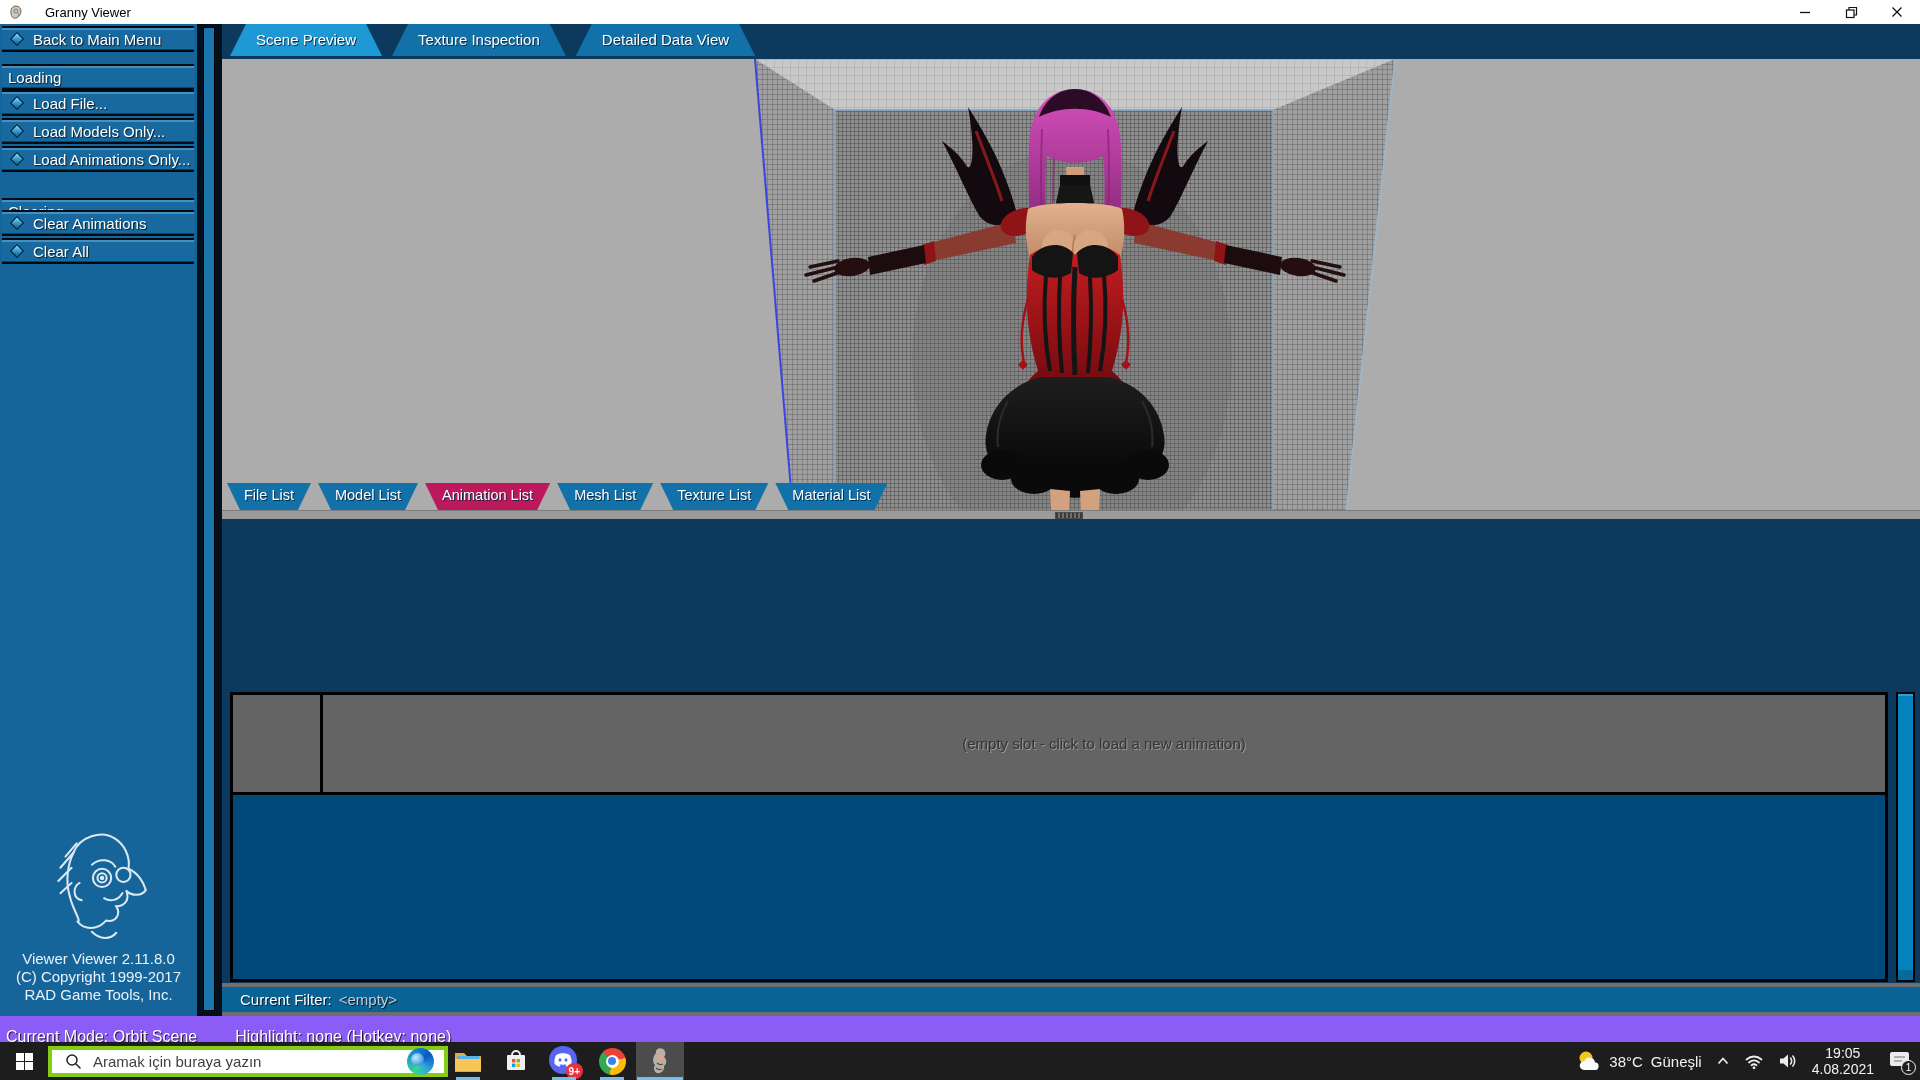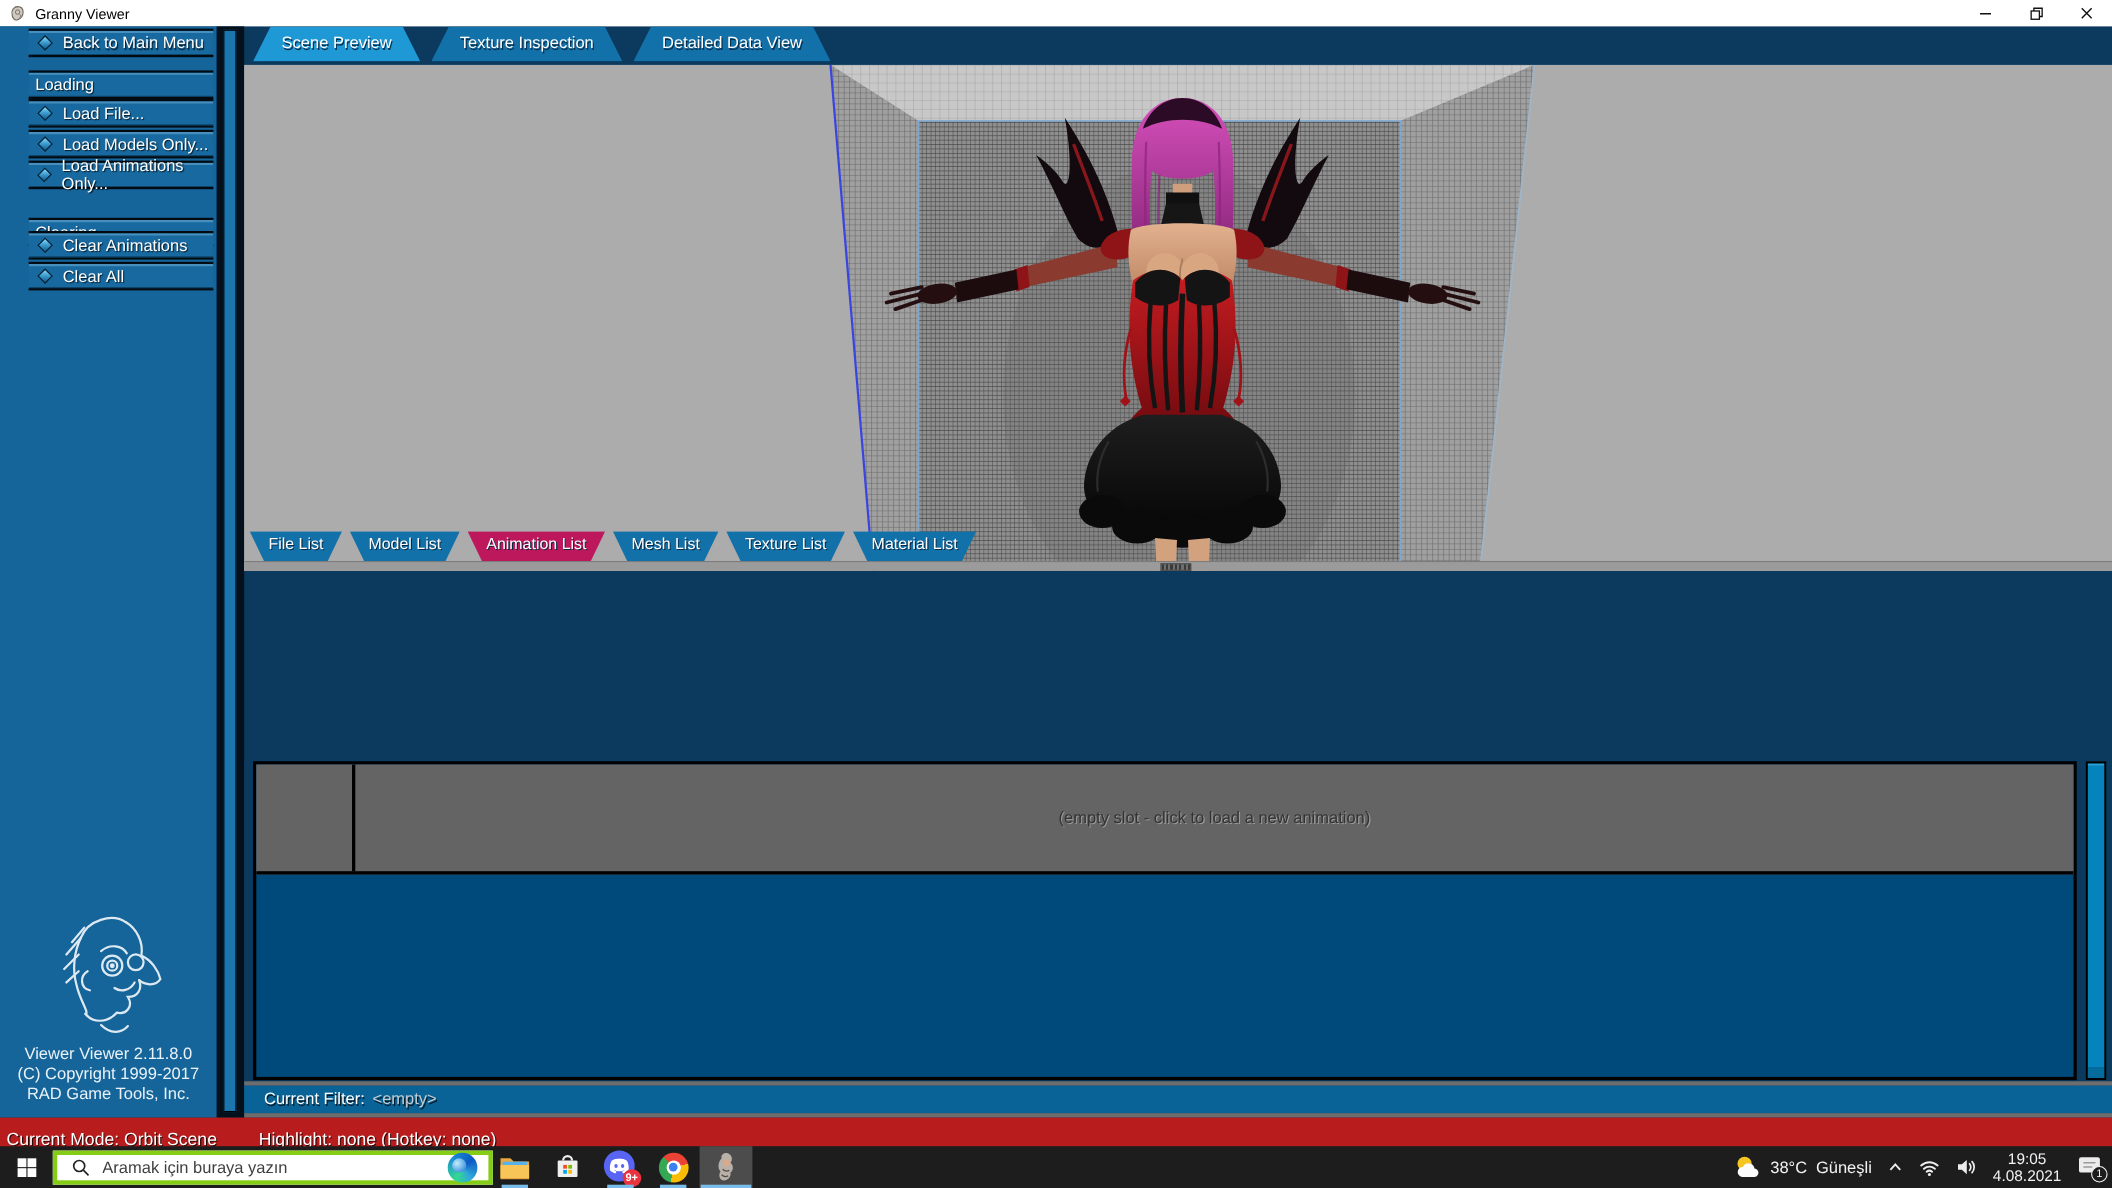--- a/index.html
+++ b/index.html
@@ -1,33 +1,33 @@
 <!DOCTYPE html>
 <html><head>
 <meta charset="utf-8">
 <style>
   * { margin:0; padding:0; box-sizing:border-box; }
   html,body { width:1920px; height:1080px; overflow:hidden; background:#000; }
   body { font-family:"Liberation Sans", sans-serif; }
   .screen { position:relative; width:1920px; height:1080px; background:#0c3a5e; }
 
   
-  .titlebar { position:absolute; left:0; top:0; width:1920px; height:24px; background:#ffffff; display:flex; align-items:center; }
+  .titlebar { position:absolute; left:0; top:0; width:1920px; height:24px; background:#ffffff; display:flex; align-items:center;gap:13px; }
   .titlebar .appicon { margin-left:7px; width:17px; height:17px; }
   .titlebar .title { margin-left:8px; font-size:13px; color:#000; }
   .wincontrols { position:absolute; right:0; top:0; height:24px; display:flex; }
   .wbtn { width:46px; height:24px; display:flex; align-items:center; justify-content:center; }
   .wbtn svg { display:block; }
 
   
   .sidebar { position:absolute; left:0; top:24px; width:197px; height:992px; background:#15659a; }
   .side-row { position:absolute; left:2px; right:3px; height:26px; background:#17699f;
       border-top:2px solid #030b12; border-bottom:2px solid #030b12;
       box-shadow: inset 0 2px 0 rgba(160,215,245,.35), inset 0 -1px 0 rgba(0,0,0,.35);
-      display:flex; align-items:center; color:#fff; font-size:15px; text-shadow:1px 1px 1px rgba(0,0,0,.75);margin-left:24px; }
+      display:flex; align-items:center; color:#fff; font-size:15px; text-shadow:1px 1px 1px rgba(0,0,0,.75); }
   .side-row.header { padding-left:6px; }
   .side-row.button { padding-left:10px; }
   .diamond { width:10px; height:10px; margin-right:11px; transform:rotate(45deg);
       background:linear-gradient(135deg,#8fd8f5 0%, #3d9ed2 45%, #135a8c 100%); border:1px solid #04202f; }
   .side-about { position:absolute; left:0; right:0; top:926px; text-align:center; color:#eaf2f8; font-size:15px; line-height:18px; }
   .side-logo { position:absolute; left:43px; top:800px; width:112px; height:122px; }
 
   .side-divider { position:absolute; left:197px; top:24px; width:25px; height:992px; background:#04101c; }
   .side-divider .bar { position:absolute; left:6px; top:3px; bottom:5px; width:12px; background:#1b76ad; border:1px solid #000; }
 
@@ -59,21 +59,21 @@
       font-size:15px; color:#333333; text-shadow:1px 1px 0 #9a9a9a; }
   .vscroll { position:absolute; left:1674px; top:0; width:19px; height:290px; border:2px solid #000; background:#0583bd;
       box-shadow:inset 0 -10px 0 #056a9c, inset 0 2px 0 #2ba0d4; }
   .divider-h1 { position:absolute; left:0; right:0; top:291px; height:4px; background:#6e6e6e; }
   .filterbar { position:absolute; left:0; right:0; top:295px; height:25px; background:#0a6396; display:flex; align-items:center;
       padding-left:18px; font-size:15px; color:#fff; text-shadow:1px 1px 0 rgba(0,0,0,.7); }
   .filterbar .fval { margin-left:7px; color:#c2cdd4; }
   .divider-h2 { position:absolute; left:0; right:0; top:320px; height:4px; background:#6e6e6e; }
 
   
-  .statusbar { position:absolute; left:0; top:1016px; width:1920px; height:42px; background:#b91c1c; display:flex; align-items:center;
+  .statusbar { position:absolute; left:0; top:1016px; width:1920px; height:42px; background:#8b5cf6; display:flex; align-items:center;
       font-size:16px; color:#fff; text-shadow:1px 1px 0 rgba(0,0,0,.75); }
   .statusbar .mode { margin-left:6px; }
   .statusbar .hl { margin-left:38px; }
 
   
   .taskbar { position:absolute; left:0; top:1042px; width:1920px; height:38px; background:#1d1d1d; }
   .startbtn { position:absolute; left:0; top:0; width:48px; height:38px; display:flex; align-items:center; justify-content:center; }
   .winlogo { width:17px; height:17px; display:grid; grid-template-columns:8px 8px; grid-template-rows:8px 8px; gap:1.5px; }
   .winlogo span { background:#fdfdfd; }
   .searchbox { position:absolute; left:48px; top:4px; width:400px; height:31px; background:#fff; border:4px solid #84cc16; display:flex; align-items:center; }

